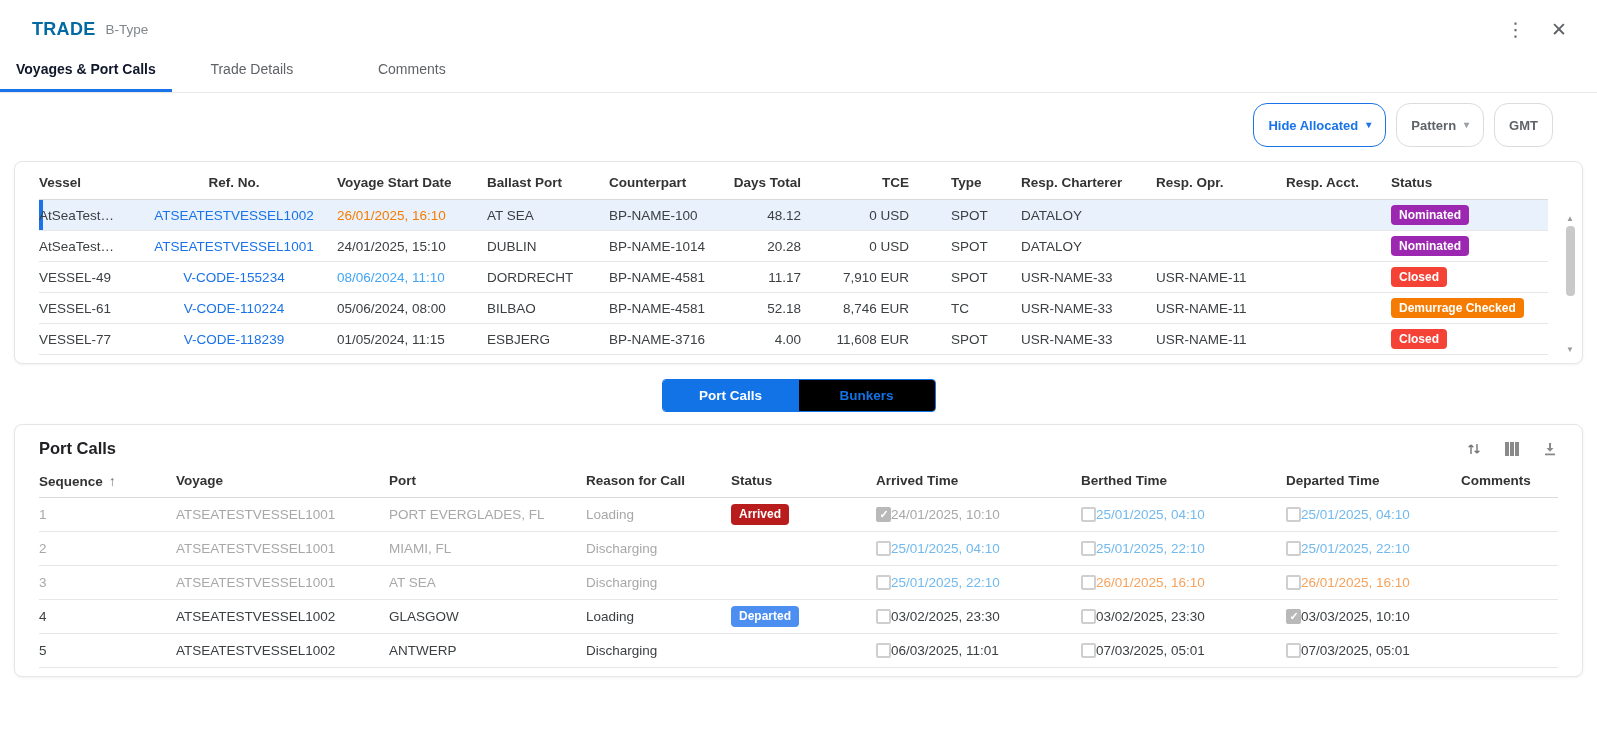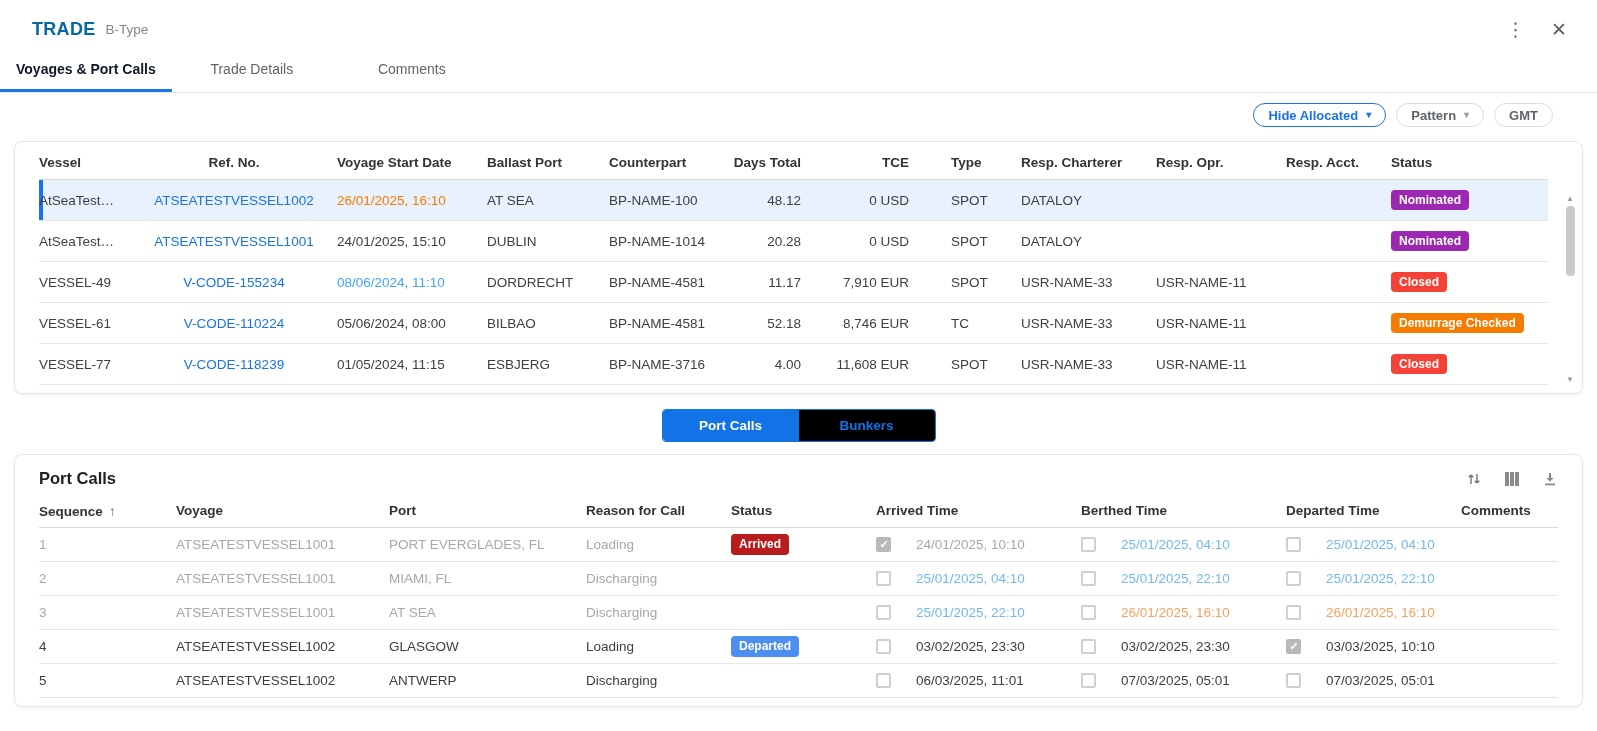--- a/index.html
+++ b/index.html
@@ -14,42 +14,42 @@
   .icon-btn { color: #5f6368; font-size: 19px; line-height: 1; cursor: pointer; background: none; border: none; }
 
   
   .tabbar { display: flex; border-bottom: 1px solid #e8e8e8; height: 45px; }
   .tab { padding: 0 16px; min-width: 160px; display: flex; align-items: center; justify-content: center;
          font-size: 14px; color: #5f6368; cursor: pointer; border-bottom: 3px solid transparent; }
   .tab.active { color: #0f172a; font-weight: 600; border-bottom-color: #1a73e8; }
 
   
   .toolbar { display: flex; justify-content: flex-end; gap: 10px; margin: 10px 44px 0 0; }
-  .pill { height: 24px; border-radius: 14px; display: inline-flex; align-items: center; gap: 8px;
+  .pill { height: 44px; border-radius: 14px; display: inline-flex; align-items: center; gap: 8px;
           padding: 0 14px; background: #fff; border: 1px solid #dadce0; color: #5f6368;
           font-size: 13px; font-weight: 600; cursor: pointer; }
   .pill.primary { border: 1px solid #1a73e8; color: #1a73e8; }
   .caret { font-size: 10px; line-height: 1; color: #9aa0a6; }
   .pill.primary .caret { color: #1a73e8; }
 
   
   .card { background: #fff; border: 1px solid #e6e6e6; border-radius: 8px; margin: 0 14px;
           box-shadow: 0 1px 3px rgba(0,0,0,.06); position: relative; }
   .card-head { display: flex; align-items: center; padding: 14px 24px 2px 24px; }
   .card-title { font-size: 16.5px; font-weight: 700; color: #202124; }
   .card-icons { margin-left: auto; display: flex; align-items: center; gap: 22px; }
   .tool-icon { cursor: pointer; display: inline-flex; }
 
   
   .vtable { padding: 4px 34px 8px 24px; }
   .vheader, .vrow { display: grid;
     grid-template-columns: 100px 198px 150px 122px 120px 80px 108px 104px 135px 130px 105px 1fr;
     align-items: center; }
   .vheader { height: 34px; border-bottom: 1px solid #dadada; font-weight: 700; color: #333; }
-  .vrow { height: 41px; border-bottom: 1px solid #e7e7e7; cursor: pointer; }
+  .vrow { height: 31px; border-bottom: 1px solid #e7e7e7; cursor: pointer; }
   .vrow.selected { background: #e9f1fd; box-shadow: inset 4px 0 0 #1a73e8; }
   .vcell { padding-right: 8px; white-space: nowrap; overflow: hidden; text-overflow: ellipsis; }
   .col-ref { text-align: center; }
   .num { text-align: right; }
   .col-type { padding-left: 34px; }
   .link { color: #1a73e8; cursor: pointer; }
   .date-orange { color: #f57c00; }
   .date-blue { color: #42a5f5; }
   .pdate-blue { color: #72b9ee; }
   .pdate-orange { color: #f5a25d; }
@@ -75,21 +75,21 @@
   .ptable { padding: 4px 24px 8px 24px; }
   .pheader, .prow { display: grid;
     grid-template-columns: 137px 213px 197px 145px 145px 205px 205px 175px 1fr;
     align-items: center; }
   .pheader { height: 34px; border-bottom: 1px solid #dadada; font-weight: 700; color: #333; }
   .prow { height: 34px; border-bottom: 1px solid #e7e7e7; cursor: pointer; }
   .prow.muted .pcell { color: #a8a8a8; }
   .pcell { padding-right: 8px; white-space: nowrap; overflow: hidden; }
   .seq-arrow { color: #757575; font-weight: 400; margin-left: 6px; font-size: 14px; }
 
-  .time-cell { display: flex; align-items: center; gap: 25px; }
+  .time-cell { display: flex; align-items: center; gap: 0; }
   .checkbox { width: 15px; height: 15px; border: 2px solid #cfcfcf; border-radius: 2px;
               background: #fff; flex: 0 0 auto; cursor: pointer; position: relative; }
   .checkbox.checked { background: #b9b9b9; border-color: #b9b9b9; }
   .checkbox.checked::after { content: "\2713"; position: absolute; color: #fff; font-size: 11px;
               font-weight: 700; left: 1.5px; top: -1px; }
 
   svg .stroke { stroke: #757575; fill: none; stroke-width: 1.4; }
   svg .fill { fill: #8a8a8a; }
 </style>
 </head>

